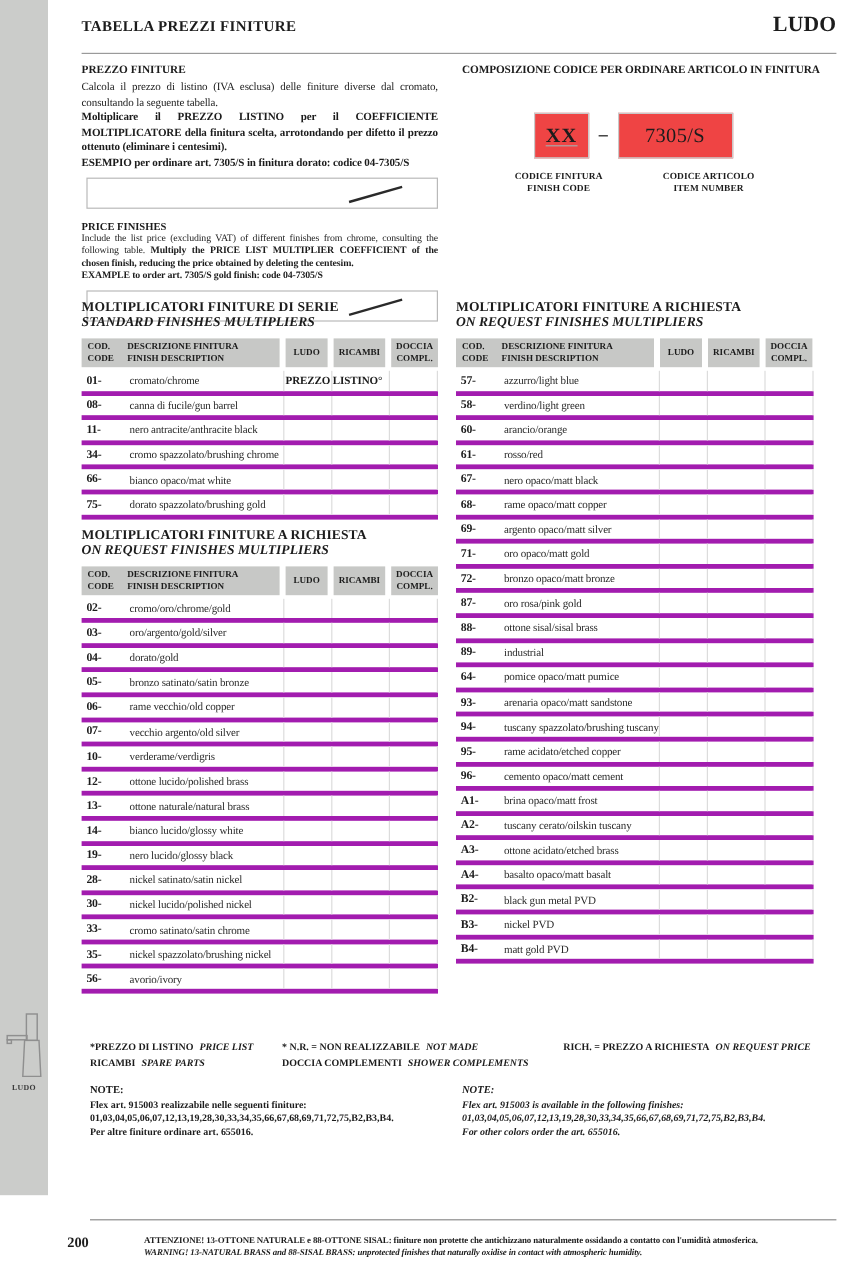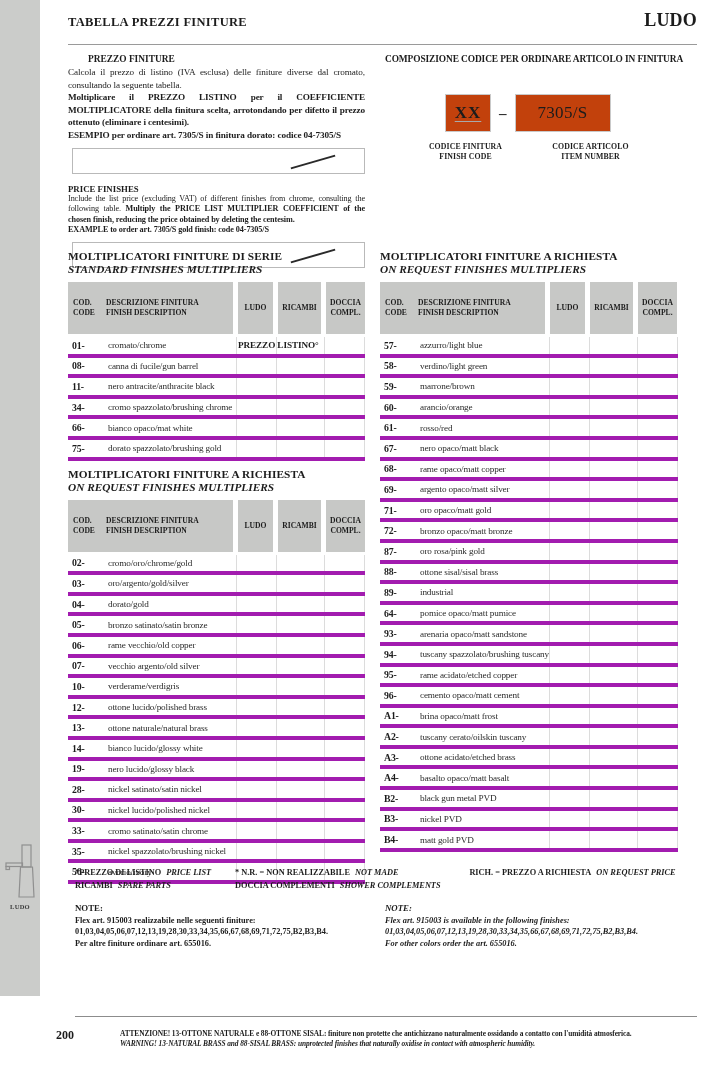--- a/index.html
+++ b/index.html
@@ -15,50 +15,50 @@
   .sidebar-brand { position:absolute; left:0; top:903px; width:40px; text-align:center;
     font-size:6.5px; font-weight:bold; color:#3a3a3a; letter-spacing:0.3px; }
 
   
   .page-title { position:absolute; left:68px; top:15px; font-size:12.5px; font-weight:bold; letter-spacing:0.3px; }
   .brand { position:absolute; right:14px; top:10px; font-size:18px; font-weight:bold; letter-spacing:0.2px; }
   .header-rule { position:absolute; left:68px; top:44px; width:629px; height:1px; background:#9a9a9a; }
 
   
   .intro-left { position:absolute; left:68px; top:54px; width:297px; }
-  .intro-left h3 { font-size:9.4px; font-weight:bold; margin-bottom:2px;margin-left:20px; }
+  .intro-left h3 { font-size:9.4px; font-weight:bold; margin-bottom:2px; }
   .intro-left .p-it { font-size:9.2px; line-height:12.6px; text-align:justify; letter-spacing:-0.1px; }
   .intro-left .p-it.b, .b { font-weight:bold; }
   .example-box { position:relative; margin-top:6px; margin-left:4px; width:293px; height:26px;
     border:1px solid #b9b9b9; background:#fff; }
   .slash { position:absolute; right:28px; top:12px; width:46px; height:2px; background:#2a2a2a;
     transform:rotate(-16deg); }
   .pf-head { margin-top:10px; font-size:8.8px; font-weight:bold; }
   .p-en { font-size:8.2px; line-height:10.6px; text-align:justify; letter-spacing:-0.1px; }
 
   .intro-right { position:absolute; left:385px; top:54px; width:315px; }
   .intro-right h3 { font-size:9.4px; font-weight:bold; letter-spacing:-0.1px; }
   .code-row { display:flex; align-items:center; margin-top:30px; margin-left:60px; }
   .code-box { border:1px solid #c9c9c9; height:38px; display:flex; align-items:center; justify-content:center;
-    font-size:17px; background:#c2410c; }
+    font-size:17px; background:#ef4444; }
   .code-box.xx { width:46px; font-weight:bold;
     text-decoration:underline; text-decoration-color:#a9a9a9; text-decoration-thickness:1px; text-underline-offset:3px;
     letter-spacing:1px; }
   .code-box.item { width:96px; letter-spacing:0.3px; }
   .code-dash { font-size:15px; font-weight:bold; margin:0 8px; }
   .code-labels { display:flex; margin-top:10px; margin-left:18px; }
   .code-label { width:125px; text-align:center; font-size:7.8px; font-weight:bold; line-height:9.6px;
     white-space:pre-line; letter-spacing:0.1px; }
 
   
   .col-left  { position:absolute; left:68px;  top:250px; width:297px; }
   .col-right { position:absolute; left:380px; top:250px; width:298px; }
   .tbl-title-it { font-size:11.3px; font-weight:bold; letter-spacing:0.1px; line-height:13px; }
   .tbl-title-en { font-size:11.3px; font-weight:bold; font-style:italic; line-height:13px; }
-  .thead { display:flex; margin-top:6px; height:52px; }
+  .thead { display:flex; margin-top:6px; height:24px; }
   .hblock { background:#c7c8c6; font-size:7.6px; font-weight:bold; line-height:9.6px;
     white-space:pre-line; display:flex; align-items:center; }
   .hb1 { width:165px; padding-left:5px; }
   .hb1 .hcod { width:33px; flex:none; }
   .hb1 .hdesc { flex:1; }
   .hb2 { width:35px; margin-left:5px; justify-content:center; text-align:center; }
   .hb3 { width:43px; margin-left:5px; justify-content:center; text-align:center; }
   .hb4 { width:39px; margin-left:5px; justify-content:center; text-align:center; }
   .rows { margin-top:3px; }
   .frow { position:relative; display:flex; align-items:center; height:20.6px; border-bottom:4px solid #a21caf; }
@@ -405,28 +405,20 @@
 
         <div class="frow">
           <span class="rcode">58-</span>
           <span class="rdesc">verdino/light green</span>
           <span class="rcell rc1"></span>
           <span class="rcell rc2"></span>
           <span class="rcell rc3"></span>
 
         </div>
 
-        <div class="frow">
-          <span class="rcode">59-</span>
-          <span class="rdesc">marrone/brown</span>
-          <span class="rcell rc1"></span>
-          <span class="rcell rc2"></span>
-          <span class="rcell rc3"></span>
-
-        </div>
 
         <div class="frow">
           <span class="rcode">60-</span>
           <span class="rdesc">arancio/orange</span>
           <span class="rcell rc1"></span>
           <span class="rcell rc2"></span>
           <span class="rcell rc3"></span>
 
         </div>
 

